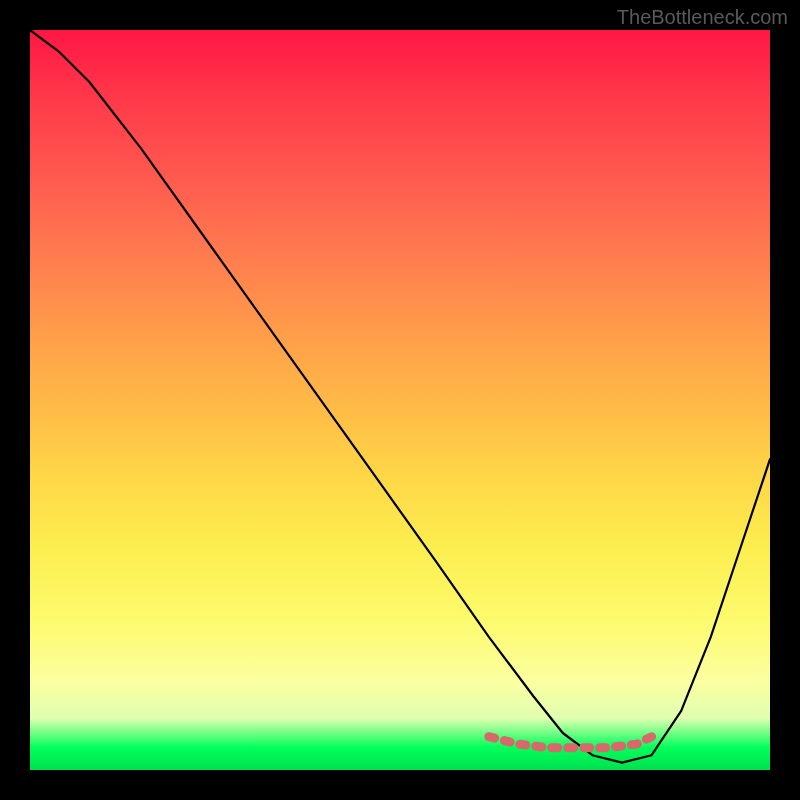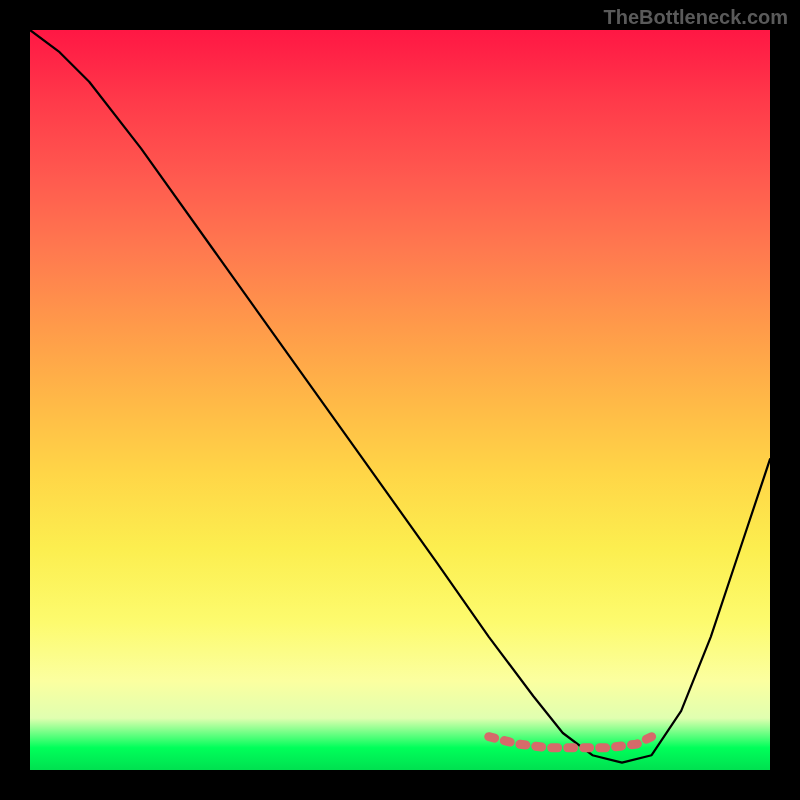--- a/index.html
+++ b/index.html
@@ -3,21 +3,21 @@
 <meta charset="utf-8">
 <style>
   * { margin: 0; padding: 0; box-sizing: border-box; }
   body { width: 800px; height: 800px; background: #000; position: relative; font-family: Arial, sans-serif; }
   .watermark {
     position: absolute;
     top: 6px;
     right: 12px;
     color: #5a5a5a;
     font-size: 20px;
-    font-weight: bold;
+    font-weight: normal;
     z-index: 10;
   }
   .plot-area {
     position: absolute;
     left: 30px;
     top: 30px;
     width: 740px;
     height: 740px;
     background: linear-gradient(to bottom,
       #ff1744 0%,

